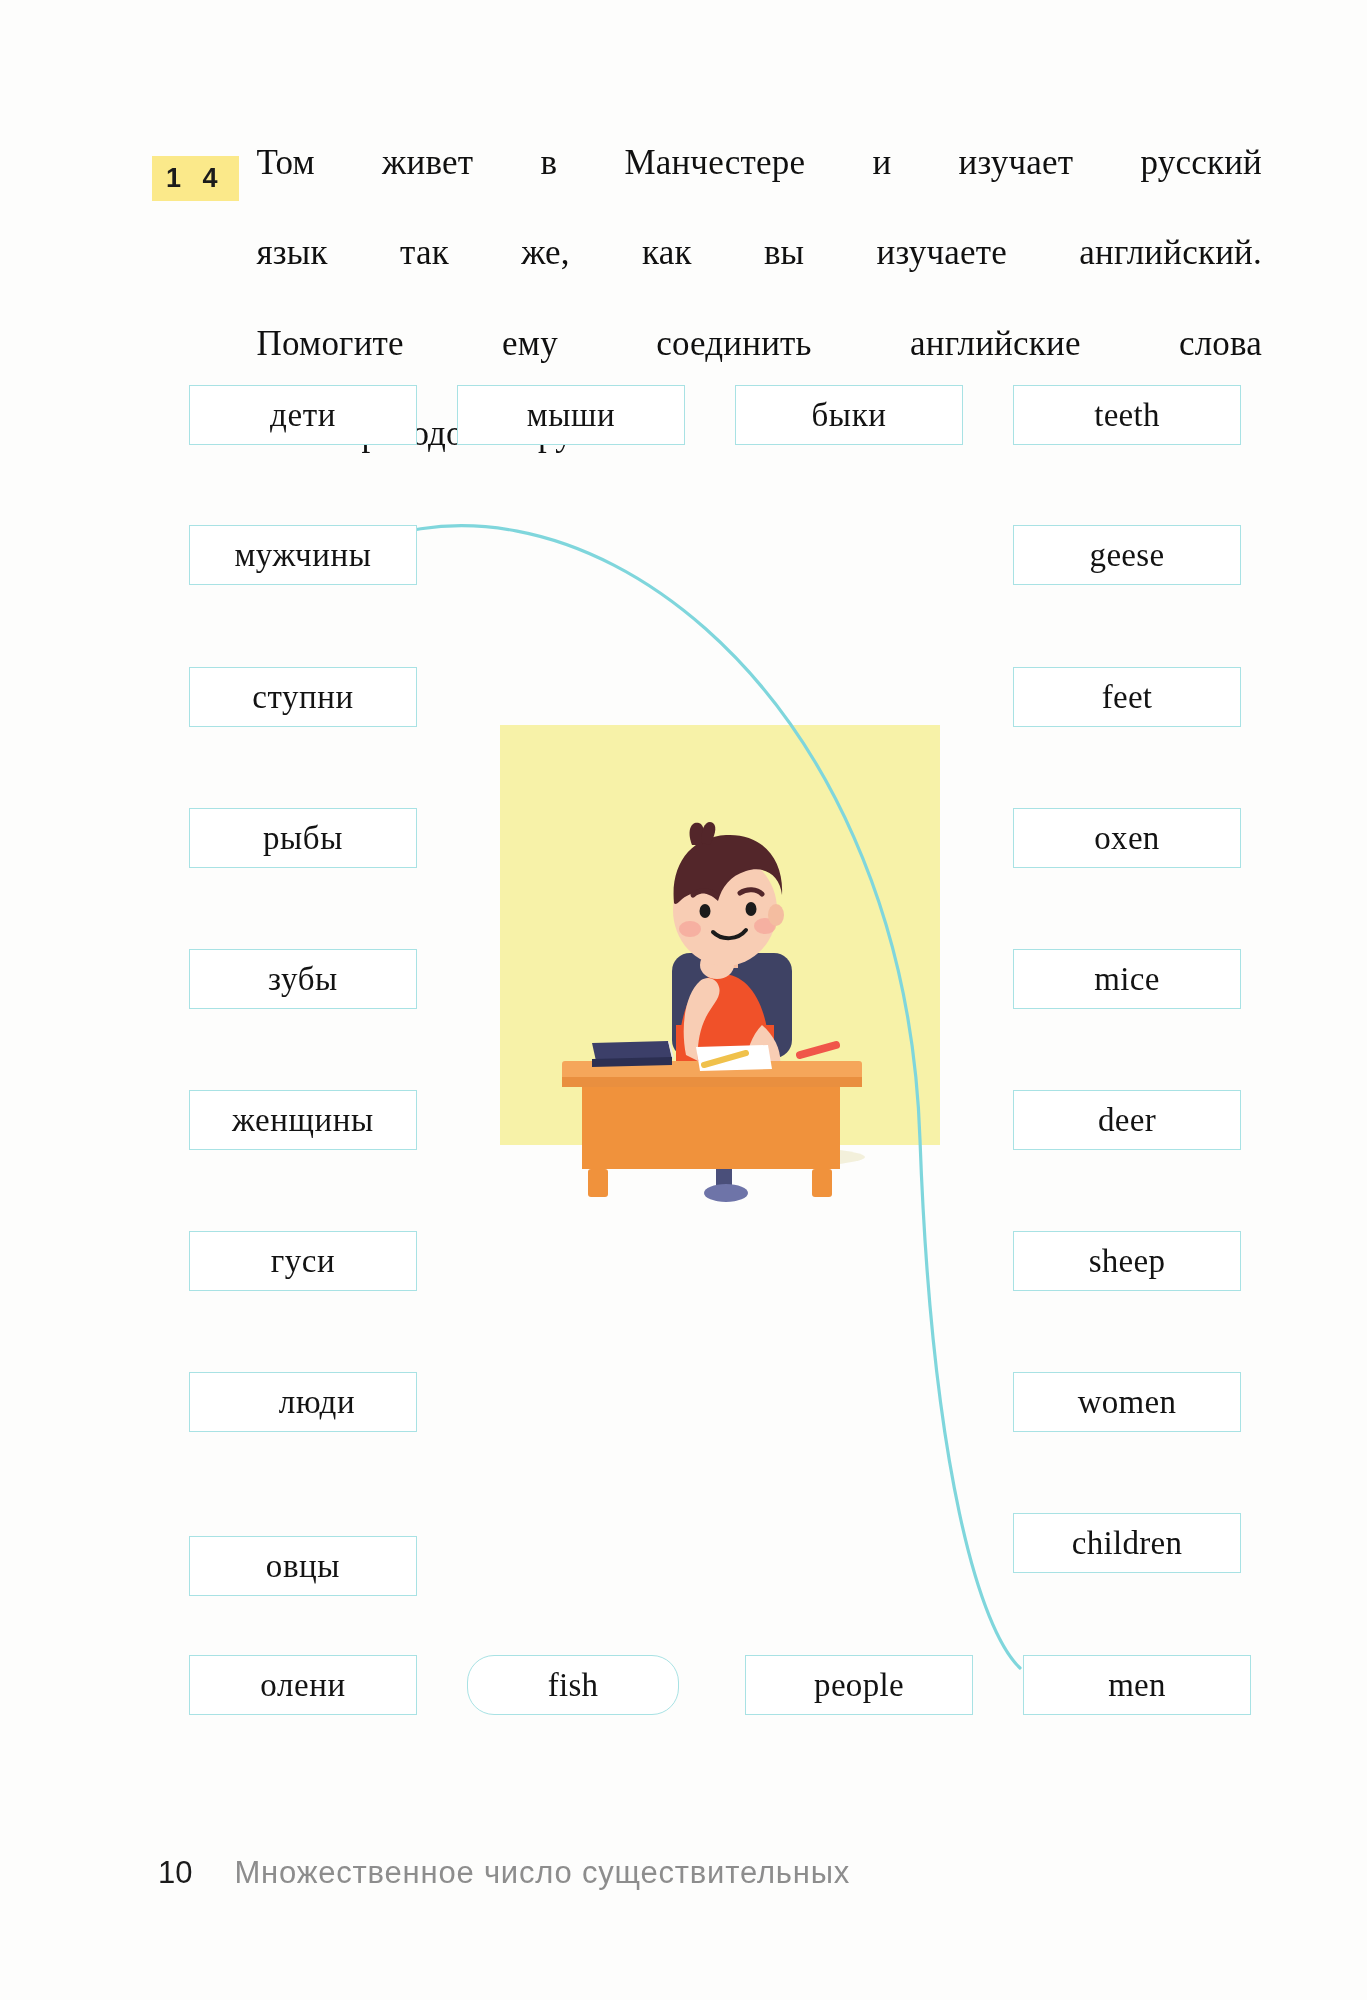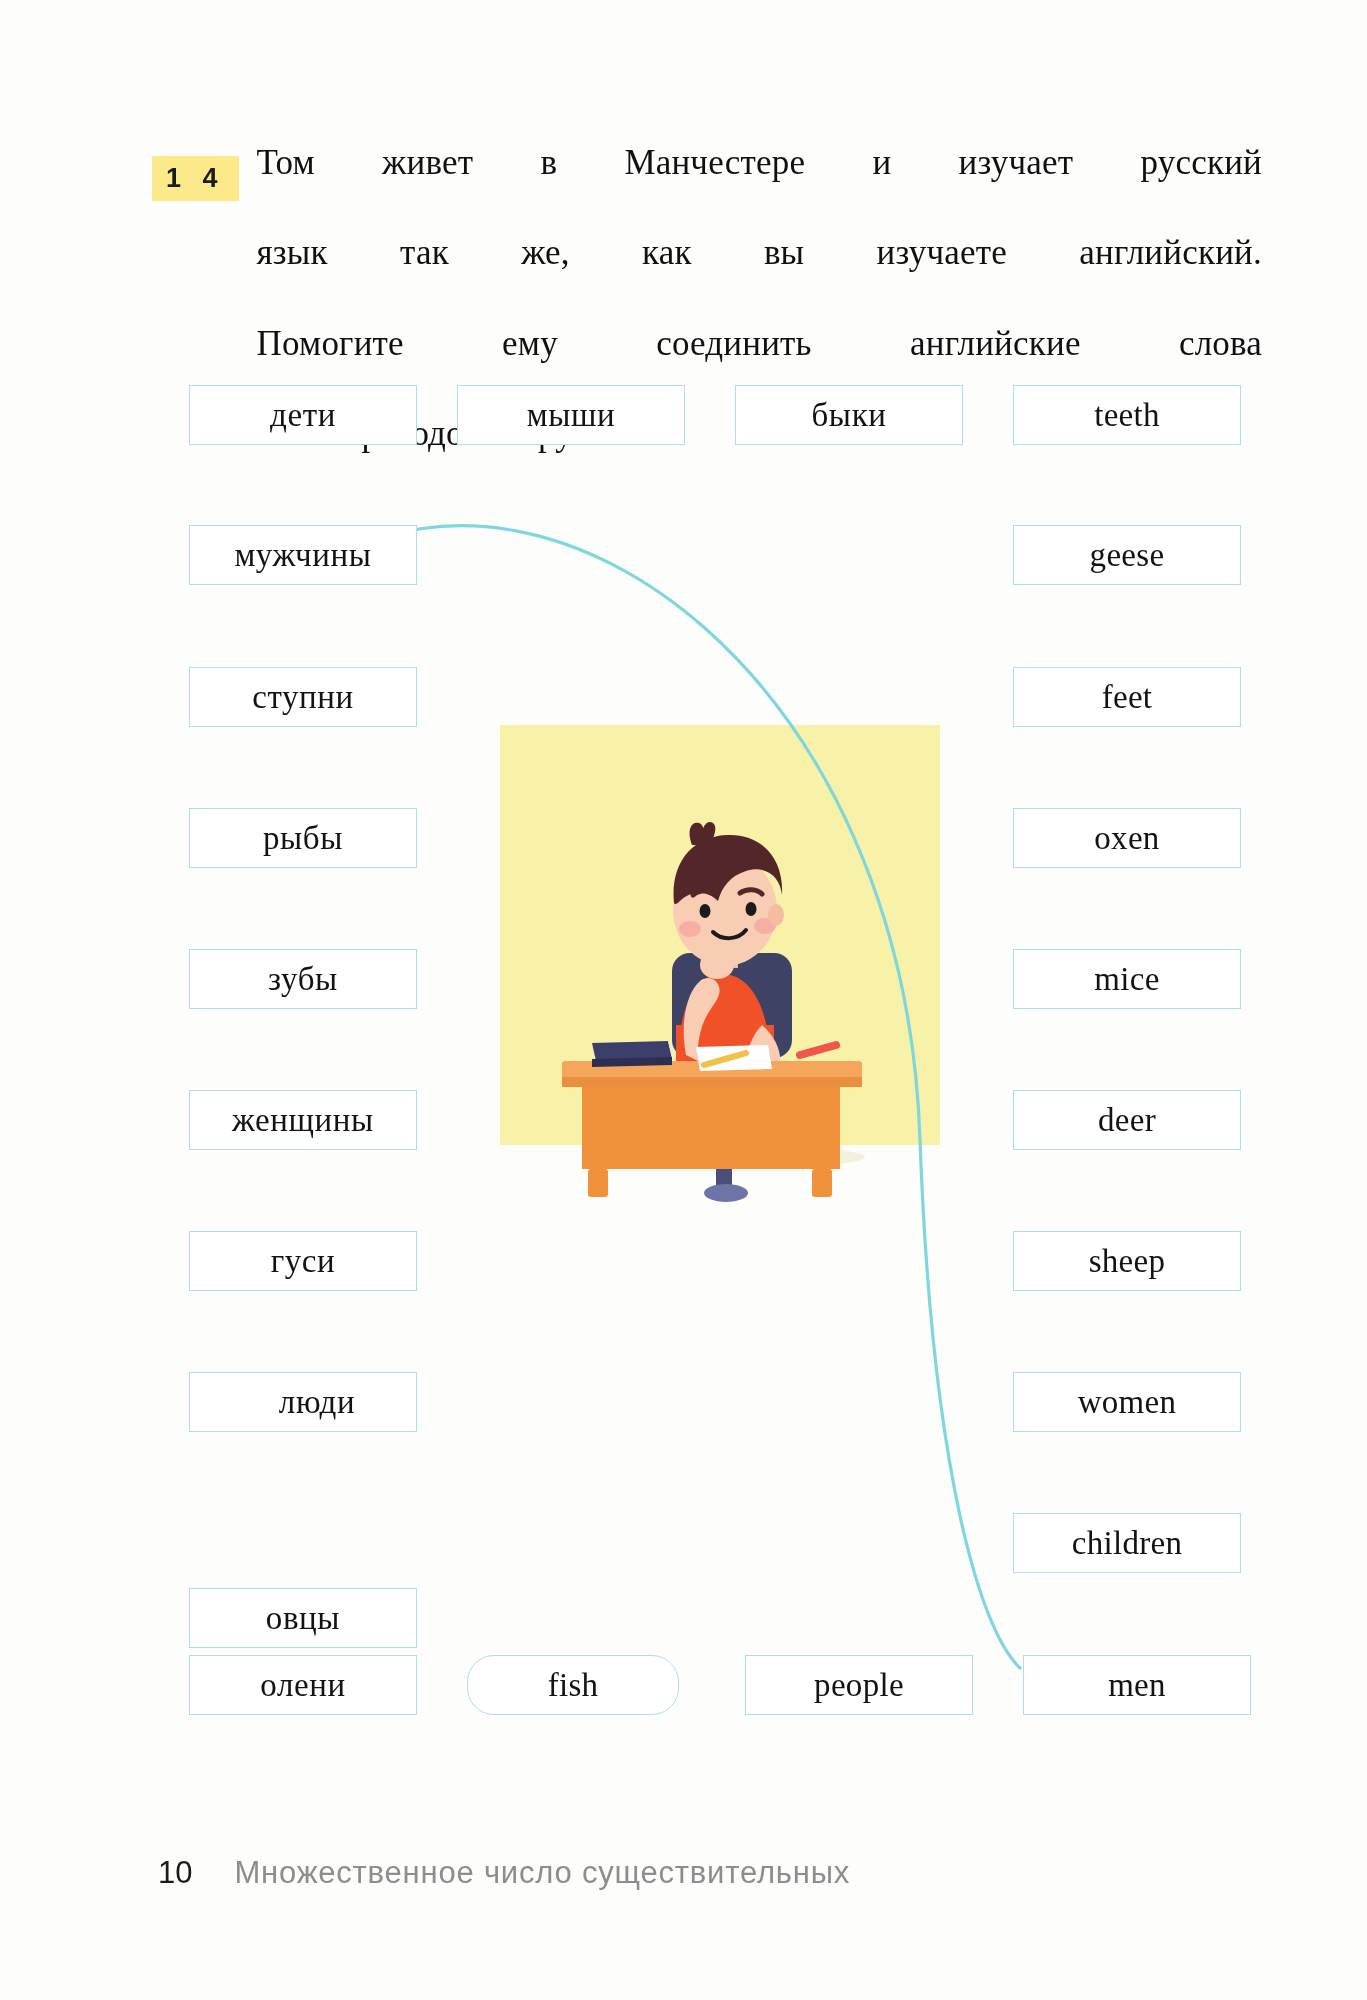--- a/index.html
+++ b/index.html
@@ -228,21 +228,21 @@
     <div class="word-box" style="left:735px; top:385px; width:228px; height:60px;">быки</div>
     <div class="word-box en" style="left:1013px; top:385px; width:228px; height:60px;">teeth</div>
 
     <div class="word-box" style="left:189px; top:525px; width:228px; height:60px;">мужчины</div>
     <div class="word-box" style="left:189px; top:667px; width:228px; height:60px;">ступни</div>
     <div class="word-box" style="left:189px; top:808px; width:228px; height:60px;">рыбы</div>
     <div class="word-box" style="left:189px; top:949px; width:228px; height:60px;">зубы</div>
     <div class="word-box" style="left:189px; top:1090px; width:228px; height:60px;">женщины</div>
     <div class="word-box" style="left:189px; top:1231px; width:228px; height:60px;">гуси</div>
     <div class="word-box" style="left:189px; top:1372px; width:228px; height:60px;padding-left:28px;">люди</div>
-    <div class="word-box" style="left:189px; top:1588px; width:228px; height:60px;">овцы</div>
+    <div class="word-box" style="left:189px; top:1536px; width:228px; height:60px;">овцы</div>
 
     <div class="word-box en" style="left:1013px; top:525px; width:228px; height:60px;">geese</div>
     <div class="word-box en" style="left:1013px; top:667px; width:228px; height:60px;">feet</div>
     <div class="word-box en" style="left:1013px; top:808px; width:228px; height:60px;">oxen</div>
     <div class="word-box en" style="left:1013px; top:949px; width:228px; height:60px;">mice</div>
     <div class="word-box en" style="left:1013px; top:1090px; width:228px; height:60px;">deer</div>
     <div class="word-box en" style="left:1013px; top:1231px; width:228px; height:60px;">sheep</div>
     <div class="word-box en" style="left:1013px; top:1372px; width:228px; height:60px;">women</div>
     <div class="word-box en" style="left:1013px; top:1513px; width:228px; height:60px;">children</div>
 

